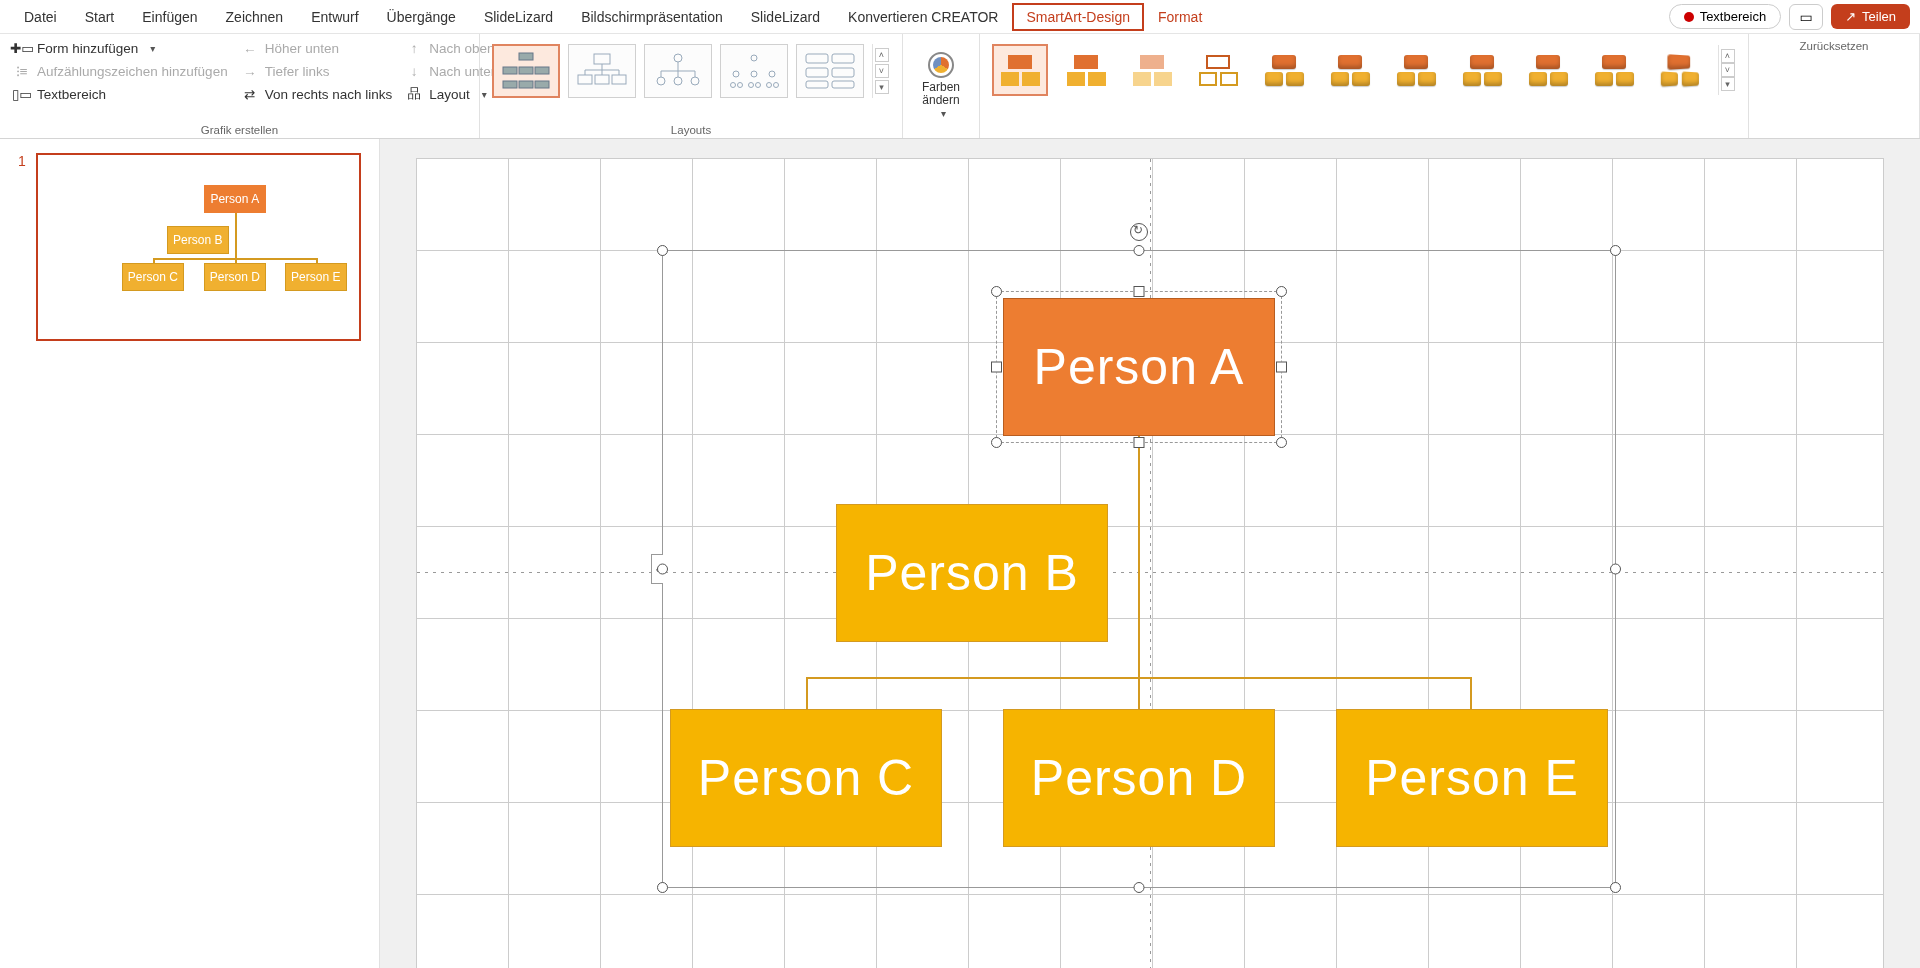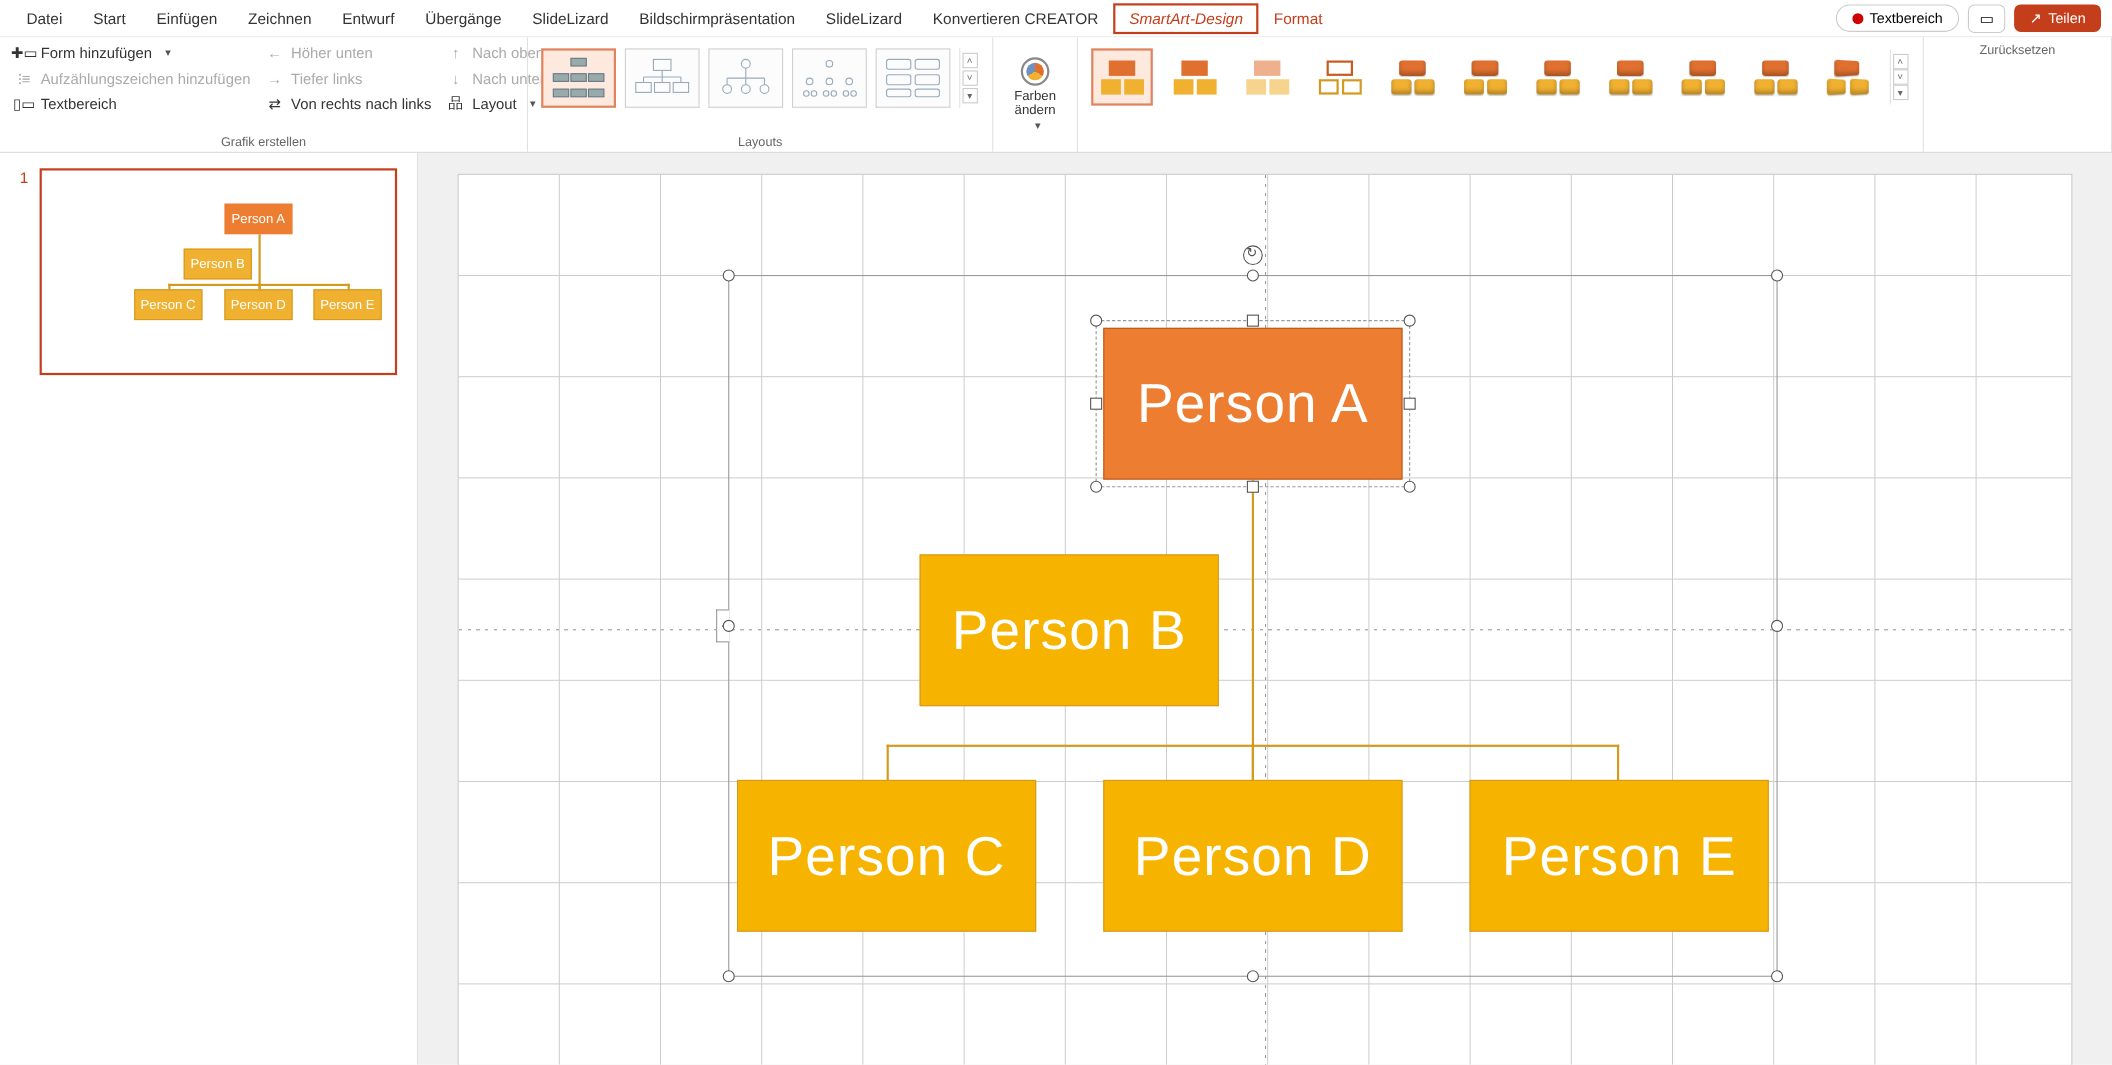--- a/index.html
+++ b/index.html
@@ -7,21 +7,21 @@
 
   
   .menubar {
     display: flex; align-items: center; height: 34px; padding: 4px 10px;
     border-bottom: 1px solid #e5e5e5; font-size: 14px; background: #fff;
   }
   .menubar-left { display: flex; gap: 0; }
   .menu-item { padding: 6px 14px; cursor: pointer; color: #333; }
   .menu-item.active {
     border: 2px solid #c43e1c; color: #c43e1c; font-weight: 500;
-    background: #fff; padding: 4px 12px; font-style: italic;
+    background: #fff; padding: 4px 12px;
   }
   .menu-item.format { color: #c43e1c; }
   .menubar-right { margin-left: auto; display: flex; gap: 8px; align-items: center; }
   .btn-record {
     border: 1px solid #ccc; border-radius: 16px; padding: 4px 14px;
     display: flex; align-items: center; gap: 6px; font-size: 13px; background: #fff;
   }
   .btn-record::before { content: ""; width: 10px; height: 10px; border-radius: 50%; background: #c00; display: inline-block; }
   .btn-square {
     width: 34px; height: 26px; border: 1px solid #ccc; border-radius: 6px;

